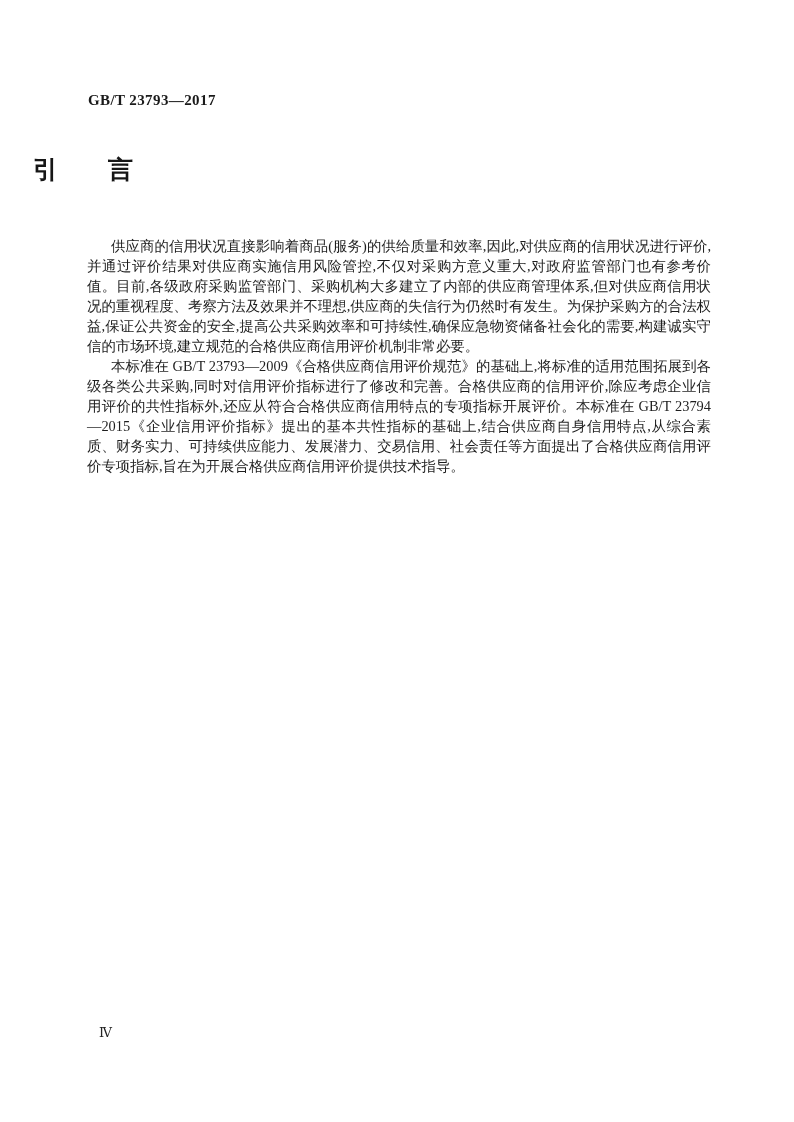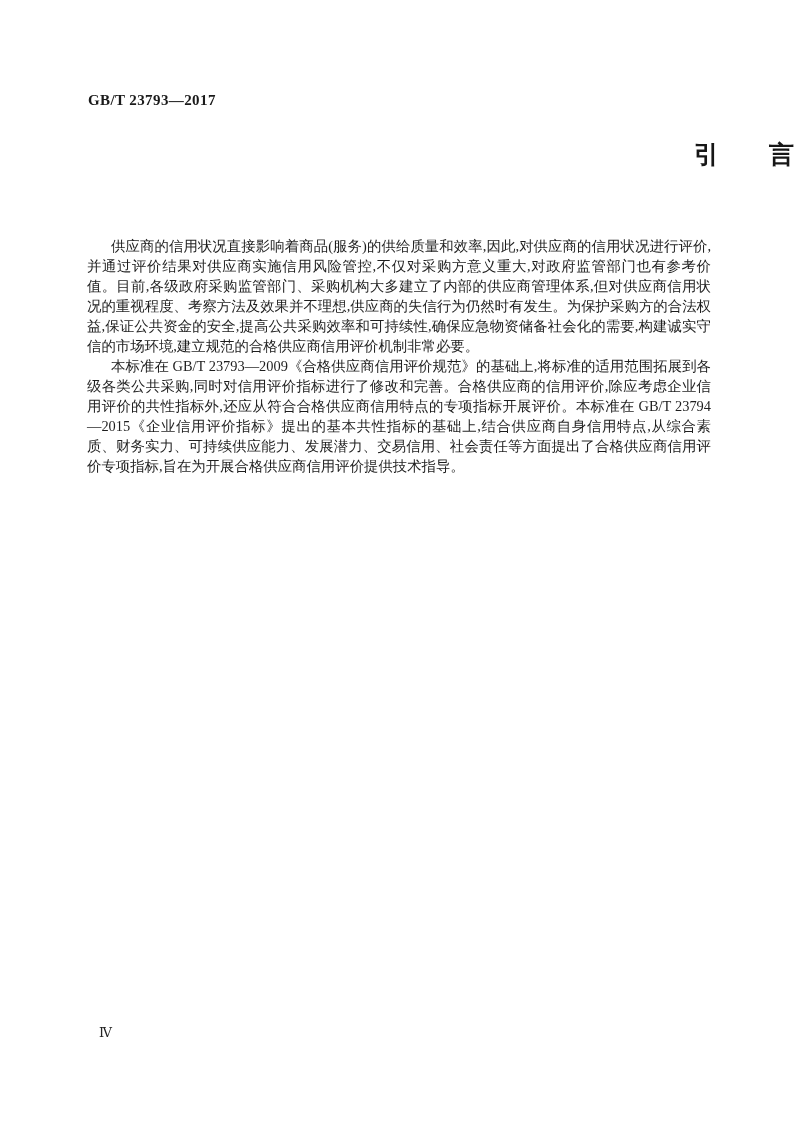--- a/index.html
+++ b/index.html
@@ -23,23 +23,23 @@
     font-size: 15px;
     font-weight: 700;
     letter-spacing: 0.4px;
     color: #1a1a1a;
     white-space: nowrap;
   }
   .doc-title {
     position: absolute;
     left: 0;
     right: 0;
-    top: 138px;
+    top: 153px;
     margin: 0;
-    text-align: right;
+    text-align: left;
     font-family: "Liberation Sans", "DejaVu Sans", sans-serif;
     font-size: 25px;
     font-weight: 700;
     color: #161616;
     padding-left: 33px;
   }
   .body-text {
     position: absolute;
     left: 87px;
     top: 223px;

